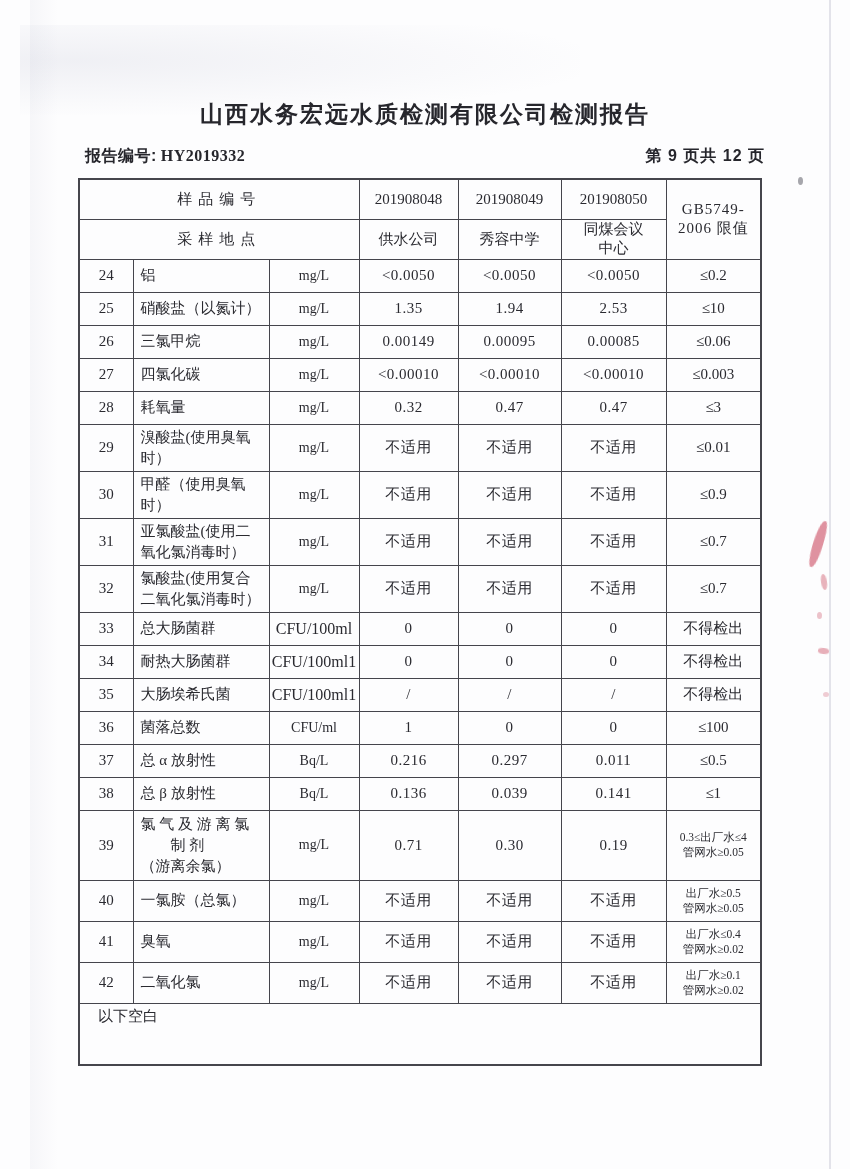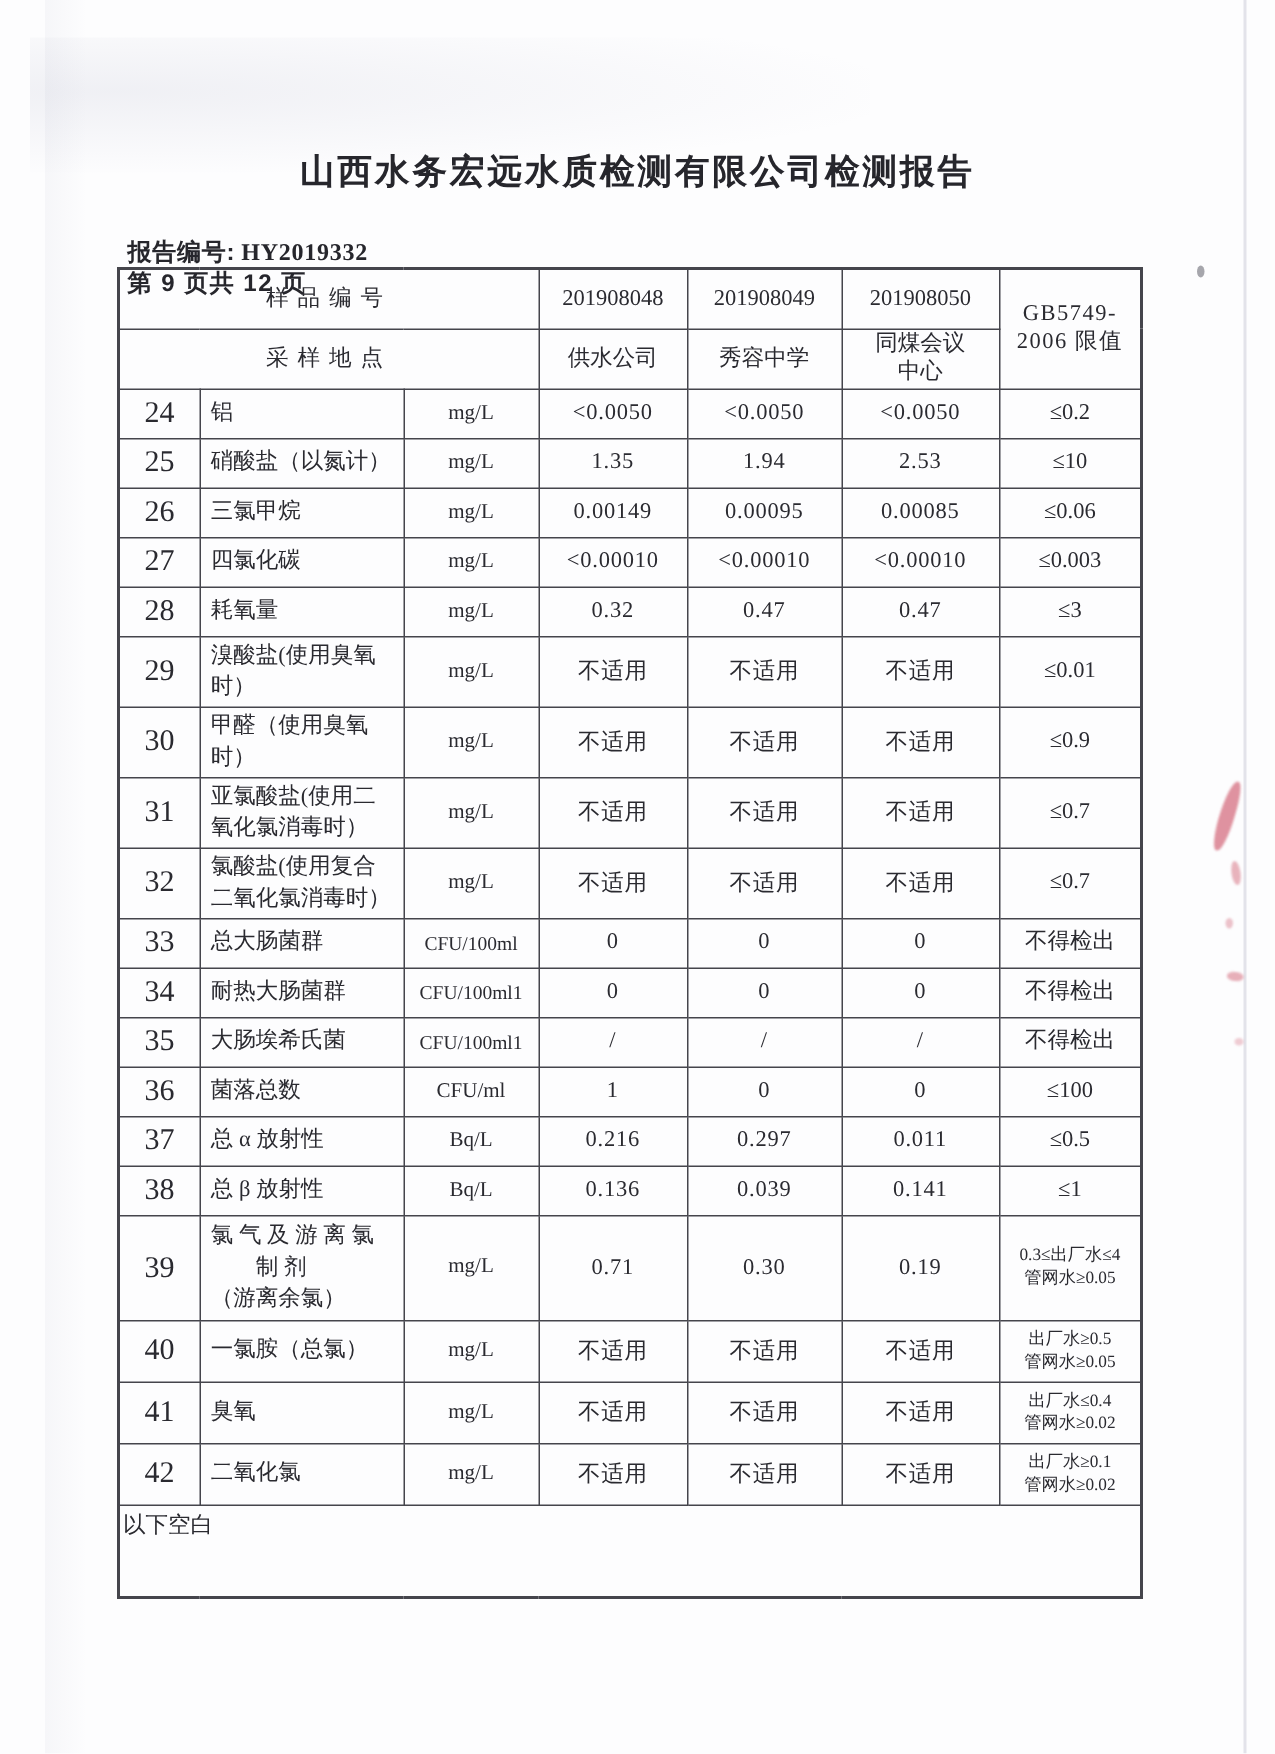--- a/index.html
+++ b/index.html
@@ -43,24 +43,24 @@
   .red-mark.m5 { left: 823px; top: 692px; width: 6px; height: 5px;
     background: rgba(198,58,82,0.25); border-radius: 50%; }
 
   .doc-title {
     position: absolute; top: 99px; left: 0; width: 100%;
     text-align: center; font-size: 23px; font-weight: bold; letter-spacing: 2px;
     font-family: "Liberation Sans", "DejaVu Sans", sans-serif;
     color: #26262c;
   }
   .meta-row {
-    position: absolute; top: 158px; left: 85px; width: 680px;
+    position: absolute; top: 146px; left: 85px; width: 680px;
     display: flex; justify-content: space-between; align-items: baseline;
     font-family: "Liberation Sans", "DejaVu Sans", sans-serif;
-    font-size: 16px; font-weight: bold; color: #26262c; flex-direction: column;
+    font-size: 16px; font-weight: bold; color: #26262c;
   }
   .report-no-group { letter-spacing: 0.5px; }
   .report-no { font-family: "Liberation Serif", "DejaVu Serif", serif; font-weight: bold; margin-left: 4px; }
   .page-info { letter-spacing: 1px; }
 
   table.report-table {
     position: absolute; top: 178px; left: 78px; width: 682px;
     border-collapse: collapse; table-layout: fixed;
     border: 2px solid #45454c;
   }
@@ -69,30 +69,30 @@
     font-weight: normal;
     text-align: center;
     vertical-align: middle;
     font-size: 15px;
     color: #2a2a30;
     overflow: hidden;
   }
   .report-table thead th { height: 40px; white-space: pre-line; line-height: 19px; }
   th.merged-label { letter-spacing: 6px; }
   th.limit-head { white-space: pre-line; line-height: 37px; font-size: 15px; letter-spacing: 1px; margin-left: 10px; }
-  td.num  { font-size: 20px; }
+  td.num  { font-size: 15px; }
   td.name { text-align: left; padding: 2px 4px 2px 7px; line-height: 21px; white-space: pre-line; }
   td.unit { font-size: 14px; }
-  td.unit.unit-small { font-size: 13px; text-align: center; }
+  td.unit.unit-small { font-size: 16px; text-align: center; }
   td.val  { font-size: 15px; letter-spacing: 0.5px; }
   td.limit { white-space: pre-line; line-height: 19px; }
   td.limit.small { font-size: 11.5px; line-height: 15px; letter-spacing: 0; }
   td.blank-note {
     height: 62px; vertical-align: top; text-align: left;
-    padding: 3px 2px; font-size: 15px;
+    padding: 3px 18px; font-size: 15px;
   }
 </style>
 </head>
 <body>
 
 <div class="smudge-topleft"></div>
 <div class="left-strip"></div>
 <div class="scan-line-right"></div>
 <div class="speck"></div>
 <div class="red-mark m1"></div>

